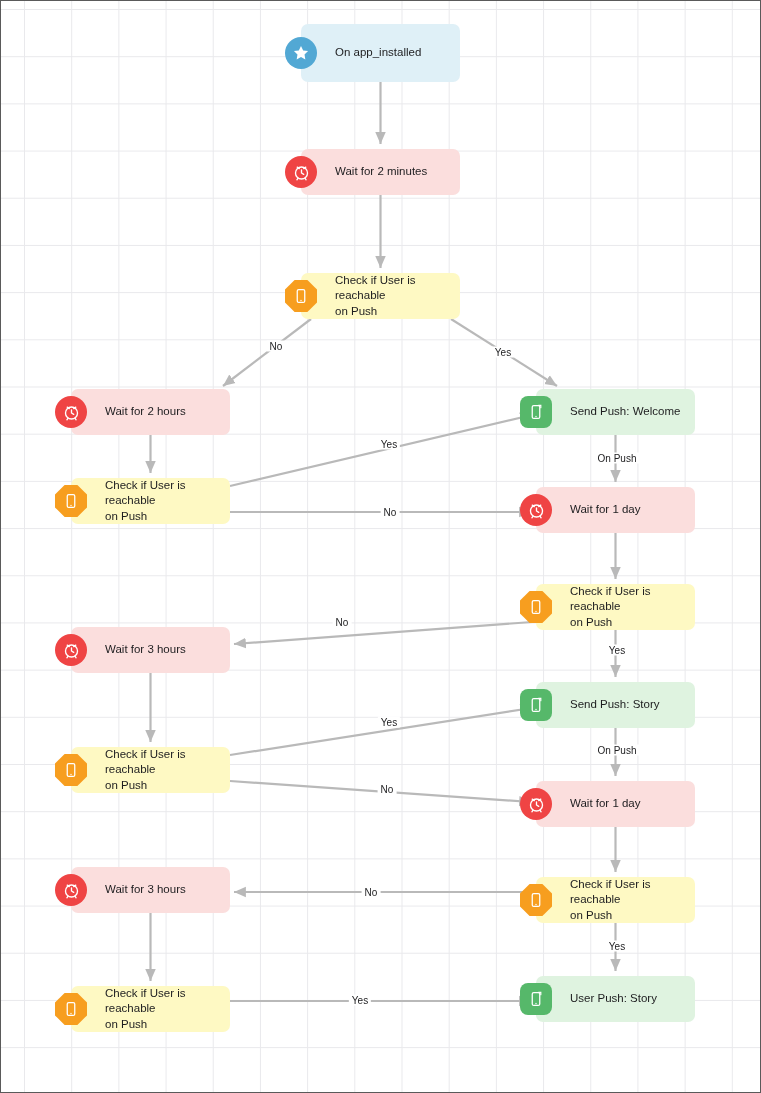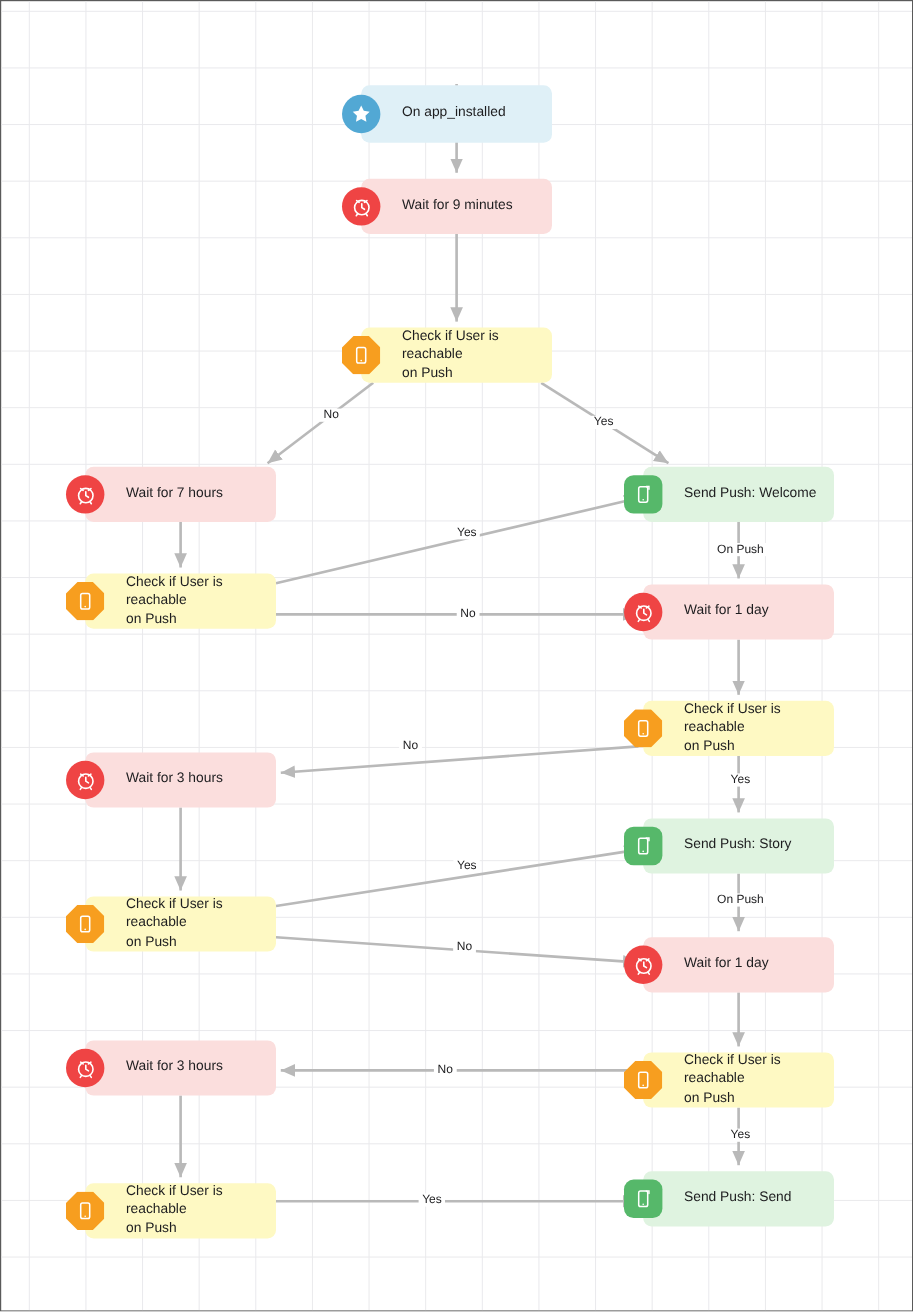--- a/index.html
+++ b/index.html
@@ -108,59 +108,59 @@
         <path d="M229,780 L530,801" fill="none" stroke="#b9b9b9" stroke-width="2.2" marker-end="url(#arrow)"></path>
         <path d="M614.5,826 L614.5,871" fill="none" stroke="#b9b9b9" stroke-width="2.2" marker-end="url(#arrow)"></path>
         <path d="M531,891 L233,891" fill="none" stroke="#b9b9b9" stroke-width="2.2" marker-end="url(#arrow)"></path>
         <path d="M614.5,922 L614.5,970" fill="none" stroke="#b9b9b9" stroke-width="2.2" marker-end="url(#arrow)"></path>
         <path d="M149.5,912 L149.5,980" fill="none" stroke="#b9b9b9" stroke-width="2.2" marker-end="url(#arrow)"></path>
         <path d="M229,1000 L530,1000" fill="none" stroke="#b9b9b9" stroke-width="2.2" marker-end="url(#arrow)"></path>
       </g>
   </svg>
 
   <div id="nodes-layer">
-      <div class="node n-trigger" style="left: 300px; top: 23px; width: 159px; height: 48px; margin-top: 47px;">
+      <div class="node n-trigger" style="left: 300px; top: 23px; width: 159px; height: 58px;">
         <span class="ico ico-star">
           <svg width="18" height="18" viewBox="0 0 24 24">
             <path fill="#ffffff" d="M12 2.6l2.9 5.9 6.5.95-4.7 4.58 1.1 6.47L12 17.45 6.2 20.5l1.1-6.47L2.6 9.45l6.5-.95z"></path>
           </svg>
         </span>
         <span class="lbl">On app_installed</span>
       </div>
       <div class="node n-wait" style="left: 300px; top: 148px; width: 159px; height: 46px;">
         <span class="ico ico-circle">
           <svg width="19" height="19" viewBox="0 0 24 24">
             <circle cx="12" cy="12.6" r="7.6" fill="none" stroke="#ffffff" stroke-width="1.7"></circle>
             <path d="M12 8.6 L12 12.6 L14.8 14.4" fill="none" stroke="#ffffff" stroke-width="1.7" stroke-linecap="round"></path>
             <path d="M6.6 5.2 L9.2 7.1 M17.4 5.2 L14.8 7.1" stroke="#ffffff" stroke-width="1.7" stroke-linecap="round"></path>
             <path d="M7.4 19.4 L6.2 21.2 M16.6 19.4 L17.8 21.2" stroke="#ffffff" stroke-width="1.7" stroke-linecap="round"></path>
           </svg>
         </span>
-        <span class="lbl">Wait for 9 minutes</span>
+        <span class="lbl">Wait for 2 minutes</span>
       </div>
       <div class="node n-check" style="left: 300px; top: 272px; width: 159px; height: 46px;">
         <span class="ico ico-oct">
           <svg width="18" height="18" viewBox="0 0 24 24">
             <rect x="7" y="3.4" width="10" height="17.2" rx="2" fill="none" stroke="#ffffff" stroke-width="1.7"></rect>
             <circle cx="12" cy="18" r="0.9" fill="#ffffff"></circle>
           </svg>
         </span>
         <span class="lbl">Check if User is reachable
 on Push</span>
       </div>
       <div class="node n-wait" style="left: 70px; top: 388px; width: 159px; height: 46px;">
         <span class="ico ico-circle">
           <svg width="19" height="19" viewBox="0 0 24 24">
             <circle cx="12" cy="12.6" r="7.6" fill="none" stroke="#ffffff" stroke-width="1.7"></circle>
             <path d="M12 8.6 L12 12.6 L14.8 14.4" fill="none" stroke="#ffffff" stroke-width="1.7" stroke-linecap="round"></path>
             <path d="M6.6 5.2 L9.2 7.1 M17.4 5.2 L14.8 7.1" stroke="#ffffff" stroke-width="1.7" stroke-linecap="round"></path>
             <path d="M7.4 19.4 L6.2 21.2 M16.6 19.4 L17.8 21.2" stroke="#ffffff" stroke-width="1.7" stroke-linecap="round"></path>
           </svg>
         </span>
-        <span class="lbl">Wait for 7 hours</span>
+        <span class="lbl">Wait for 2 hours</span>
       </div>
       <div class="node n-push" style="left: 535px; top: 388px; width: 159px; height: 46px;">
         <span class="ico ico-rsq">
           <svg width="18" height="18" viewBox="0 0 24 24">
             <rect x="7" y="3.4" width="10" height="17.2" rx="2" fill="none" stroke="#ffffff" stroke-width="1.7"></rect>
             <circle cx="12" cy="18" r="0.9" fill="#ffffff"></circle>
             <path d="M15.4 3.2 h3.0 v3.0" fill="none" stroke="#ffffff" stroke-width="1.6" stroke-linecap="round"></path>
           </svg>
         </span>
         <span class="lbl">Send Push: Welcome</span>
@@ -270,21 +270,21 @@
 on Push</span>
       </div>
       <div class="node n-push" style="left: 535px; top: 975px; width: 159px; height: 46px;">
         <span class="ico ico-rsq">
           <svg width="18" height="18" viewBox="0 0 24 24">
             <rect x="7" y="3.4" width="10" height="17.2" rx="2" fill="none" stroke="#ffffff" stroke-width="1.7"></rect>
             <circle cx="12" cy="18" r="0.9" fill="#ffffff"></circle>
             <path d="M15.4 3.2 h3.0 v3.0" fill="none" stroke="#ffffff" stroke-width="1.6" stroke-linecap="round"></path>
           </svg>
         </span>
-        <span class="lbl">Send Push: Send</span>
+        <span class="lbl">User Push: Story</span>
       </div>
     </div>
   <div id="labels-layer">
       <div class="elabel" style="left: 275px; top: 345px;">No</div>
       <div class="elabel" style="left: 502px; top: 351px;">Yes</div>
       <div class="elabel" style="left: 616px; top: 457px;">On Push</div>
       <div class="elabel" style="left: 388px; top: 443px;">Yes</div>
       <div class="elabel" style="left: 389px; top: 511px;">No</div>
       <div class="elabel" style="left: 341px; top: 621px;">No</div>
       <div class="elabel" style="left: 616px; top: 649px;">Yes</div>

